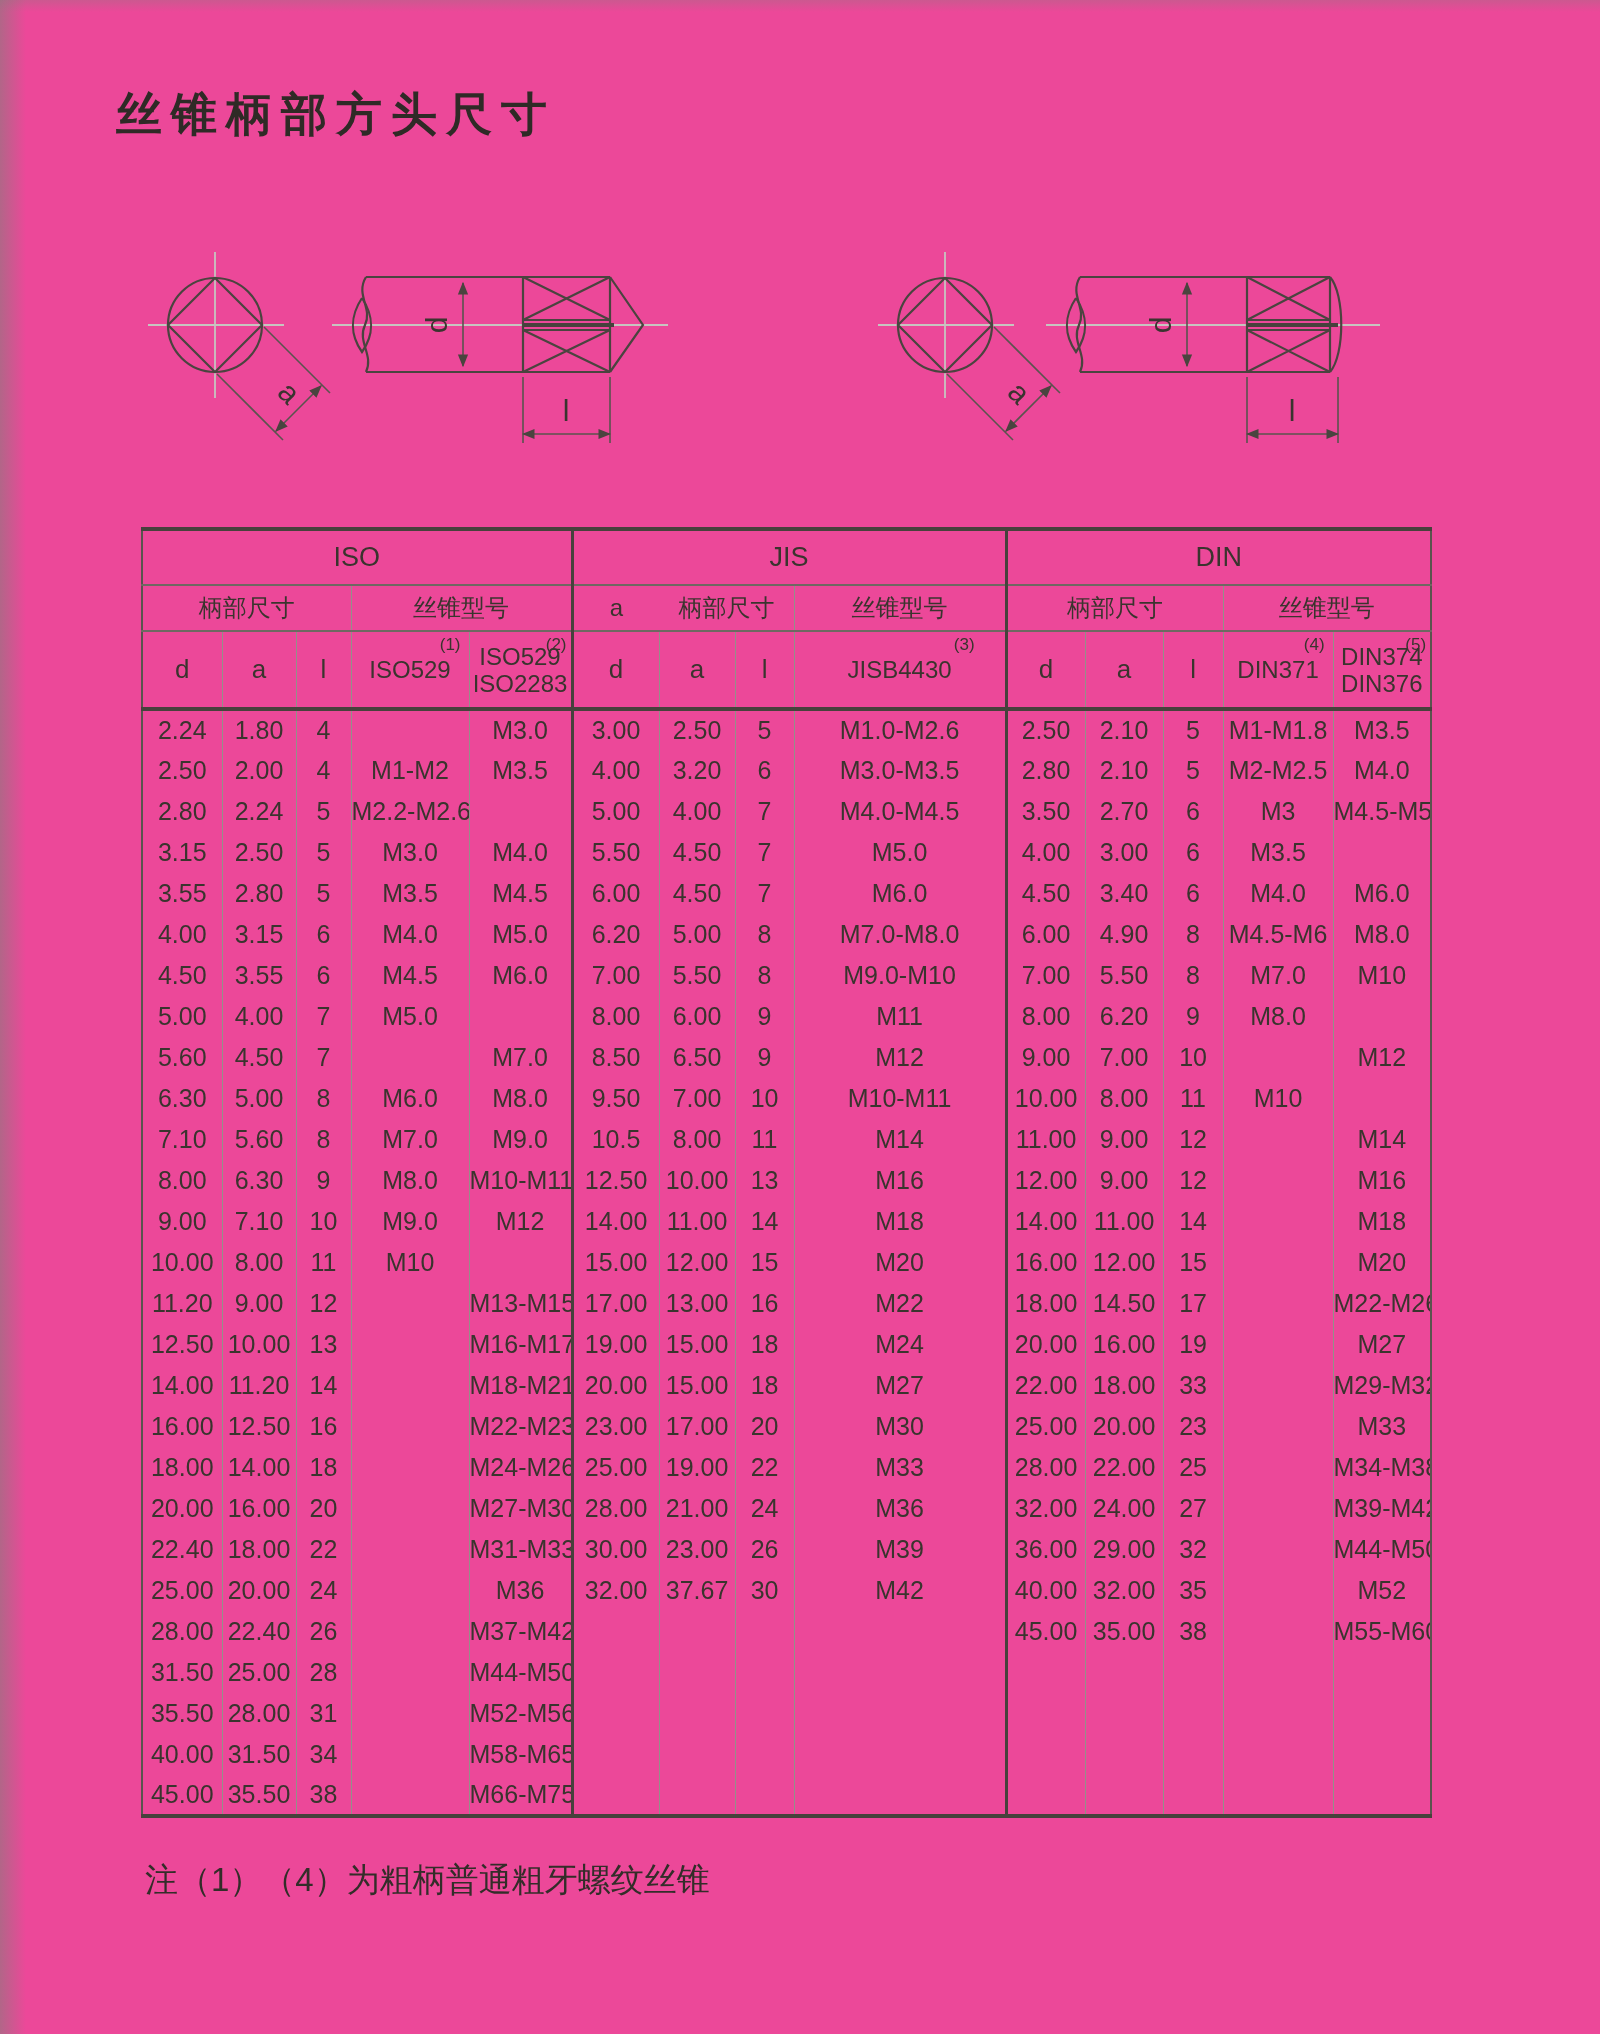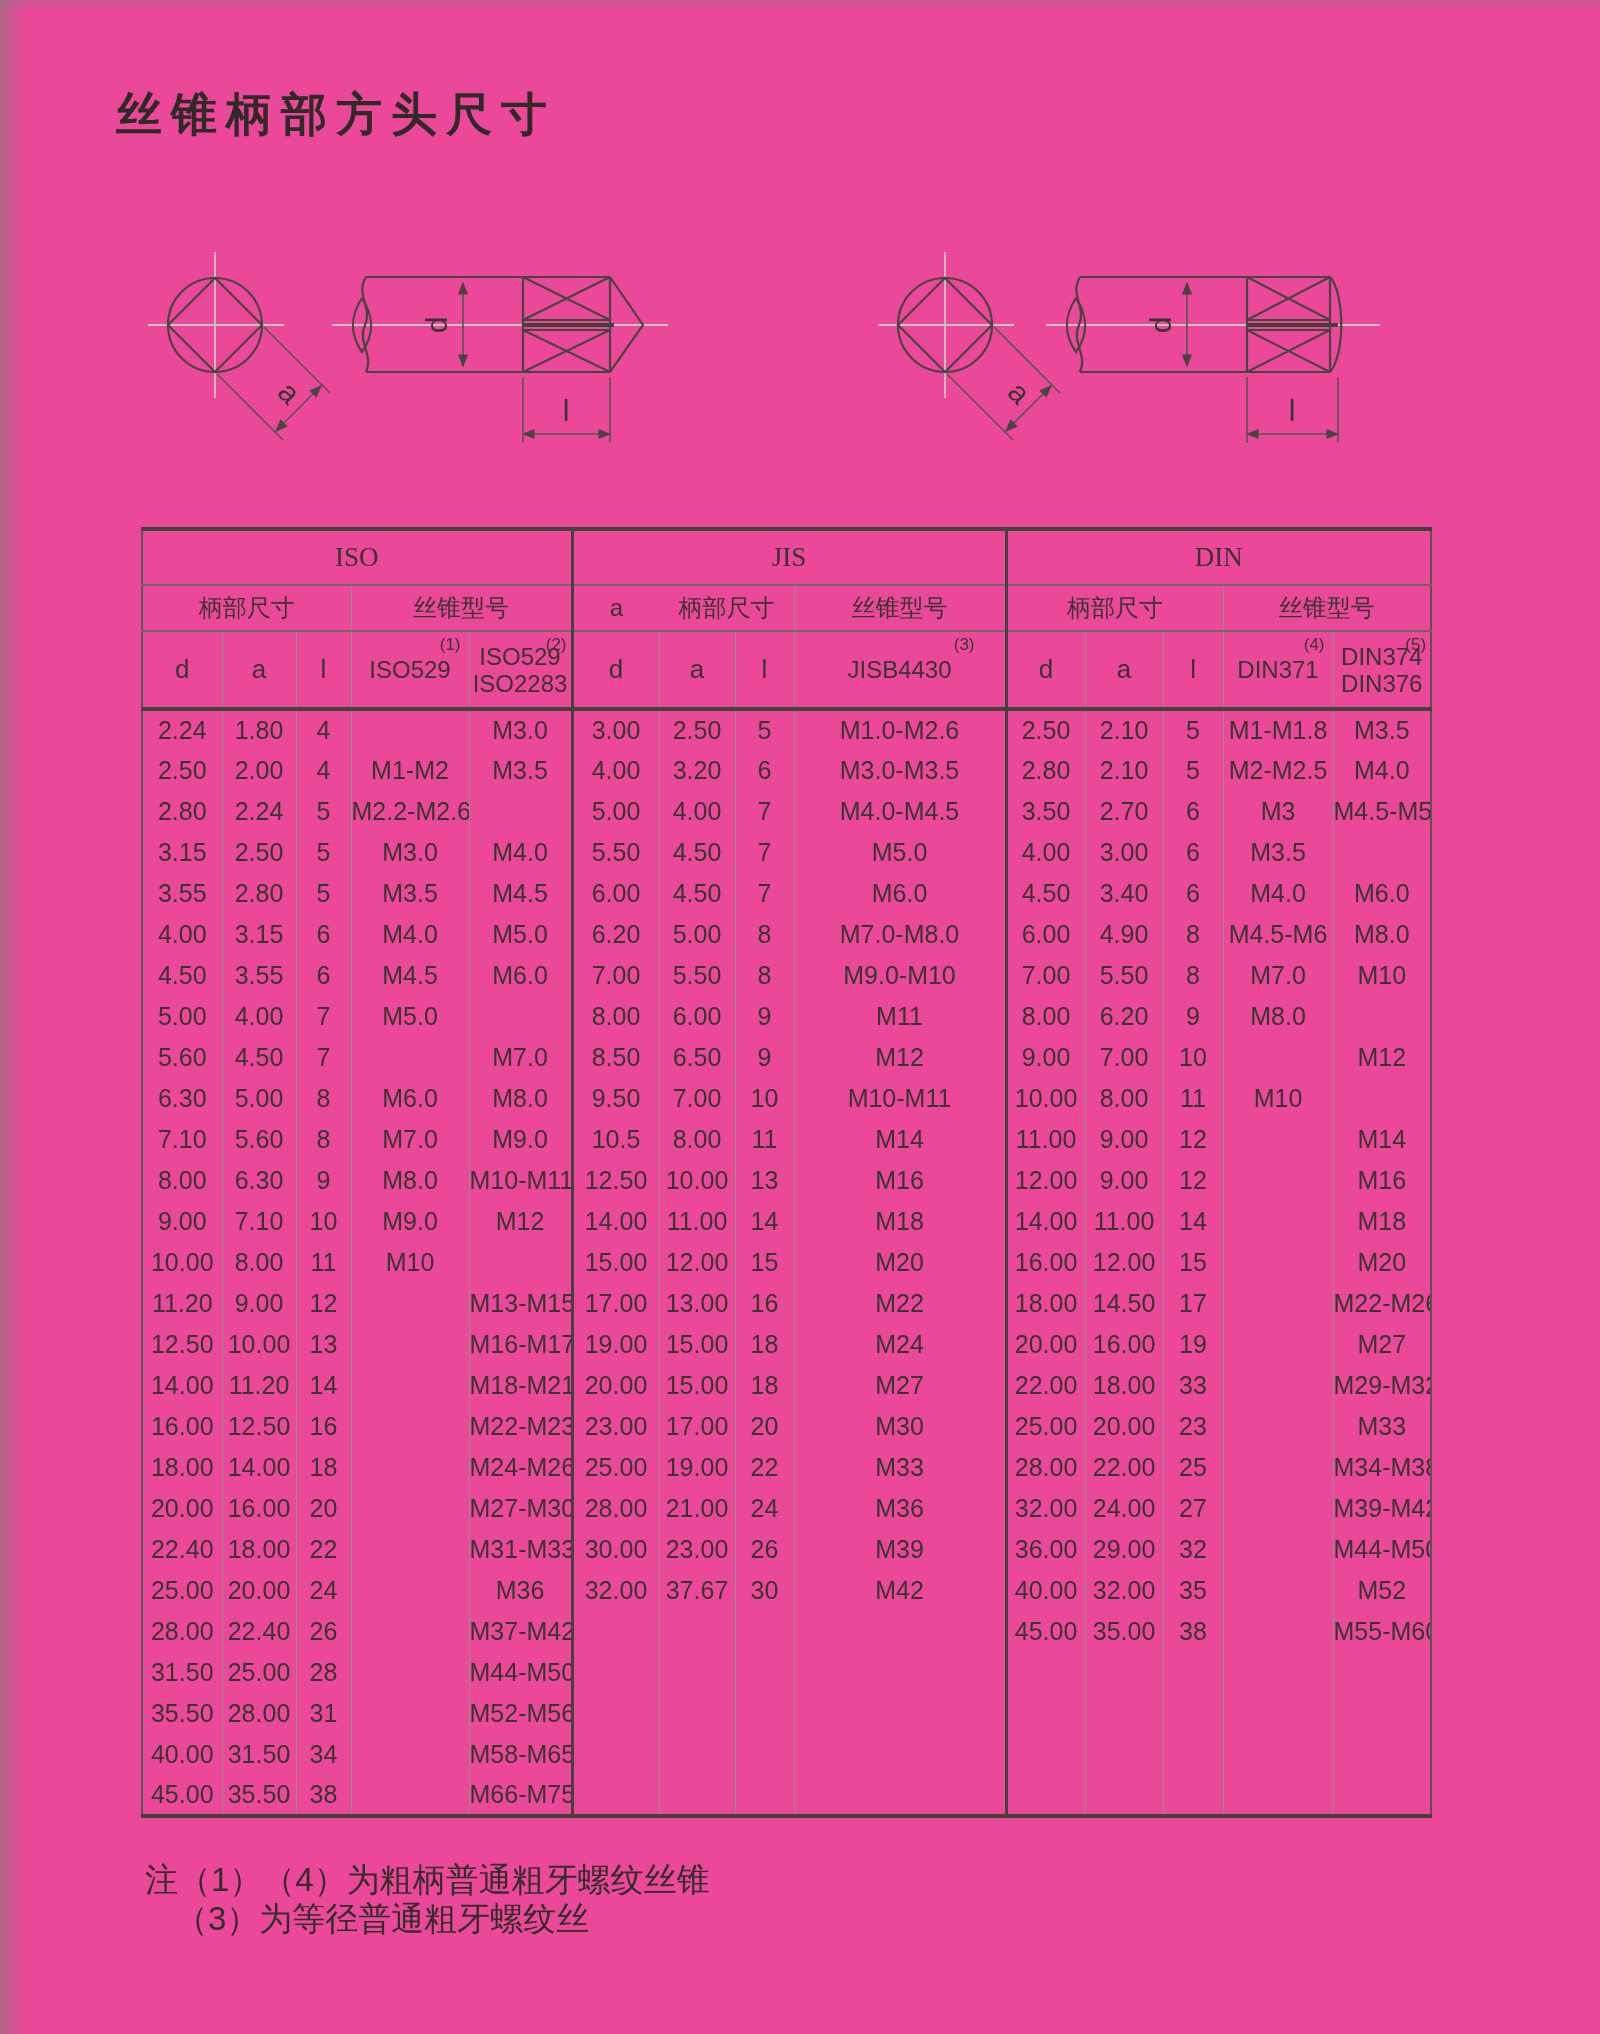--- a/index.html
+++ b/index.html
@@ -27,21 +27,21 @@
     border-collapse:collapse;table-layout:fixed;
     border-left:2px solid #5a544e;border-right:2px solid #5a544e;
     border-top:4px solid #47413c;border-bottom:4px solid #47413c;
   }
   .tbl th,.tbl td{
     border-left:1px solid #949089;padding:0;text-align:center;vertical-align:middle;
     font-weight:normal;color:#3a342e;overflow:hidden;white-space:nowrap;
   }
   .tbl th:first-child,.tbl td:first-child{border-left:none;}
   .tbl .secL{border-left:3px solid #47413c !important;}
-  tr.hA{height:56px;font-family:Liberation Serif, serif;} tr.hA th{font-size:27px;border-bottom:2px solid #6e6862;}
+  tr.hA{height:56px;} tr.hA th{font-size:27px;border-bottom:2px solid #6e6862;}
   tr.hB{height:46px;} tr.hB th{font-size:24px;border-bottom:2px solid #6e6862;}
   tr.hC{height:78px;} tr.hC th{font-size:26px;border-bottom:4px solid #47413c;}
   tr.hC th.model{font-size:24px;position:relative;}
   .sup{position:absolute;top:3px;right:8px;font-size:17px;color:#3a342e;}
   .sup.s2{right:4px;} .sup.s3{right:30px;} .sup.s5{right:4px;}
   .ln{display:block;line-height:27px;}
   .jisdim{display:flex;width:100%;align-items:center;}
   .jisdim .ja{width:39%;text-align:center;}
   .jisdim .js{width:61%;text-align:center;}
   tbody td{font-size:25px;}
@@ -627,15 +627,14 @@
           <td></td>
           <td></td>
           <td></td>
           <td></td>
         </tr>
       </tbody>
   </table>
 
   <div class="notes">
     <p>注（1）（4）为粗柄普通粗牙螺纹丝锥</p>
-    <p class="ind">（3）为等径普通粗牙螺纹丝</p>
   </div>
 </div>
 
 </body></html>

